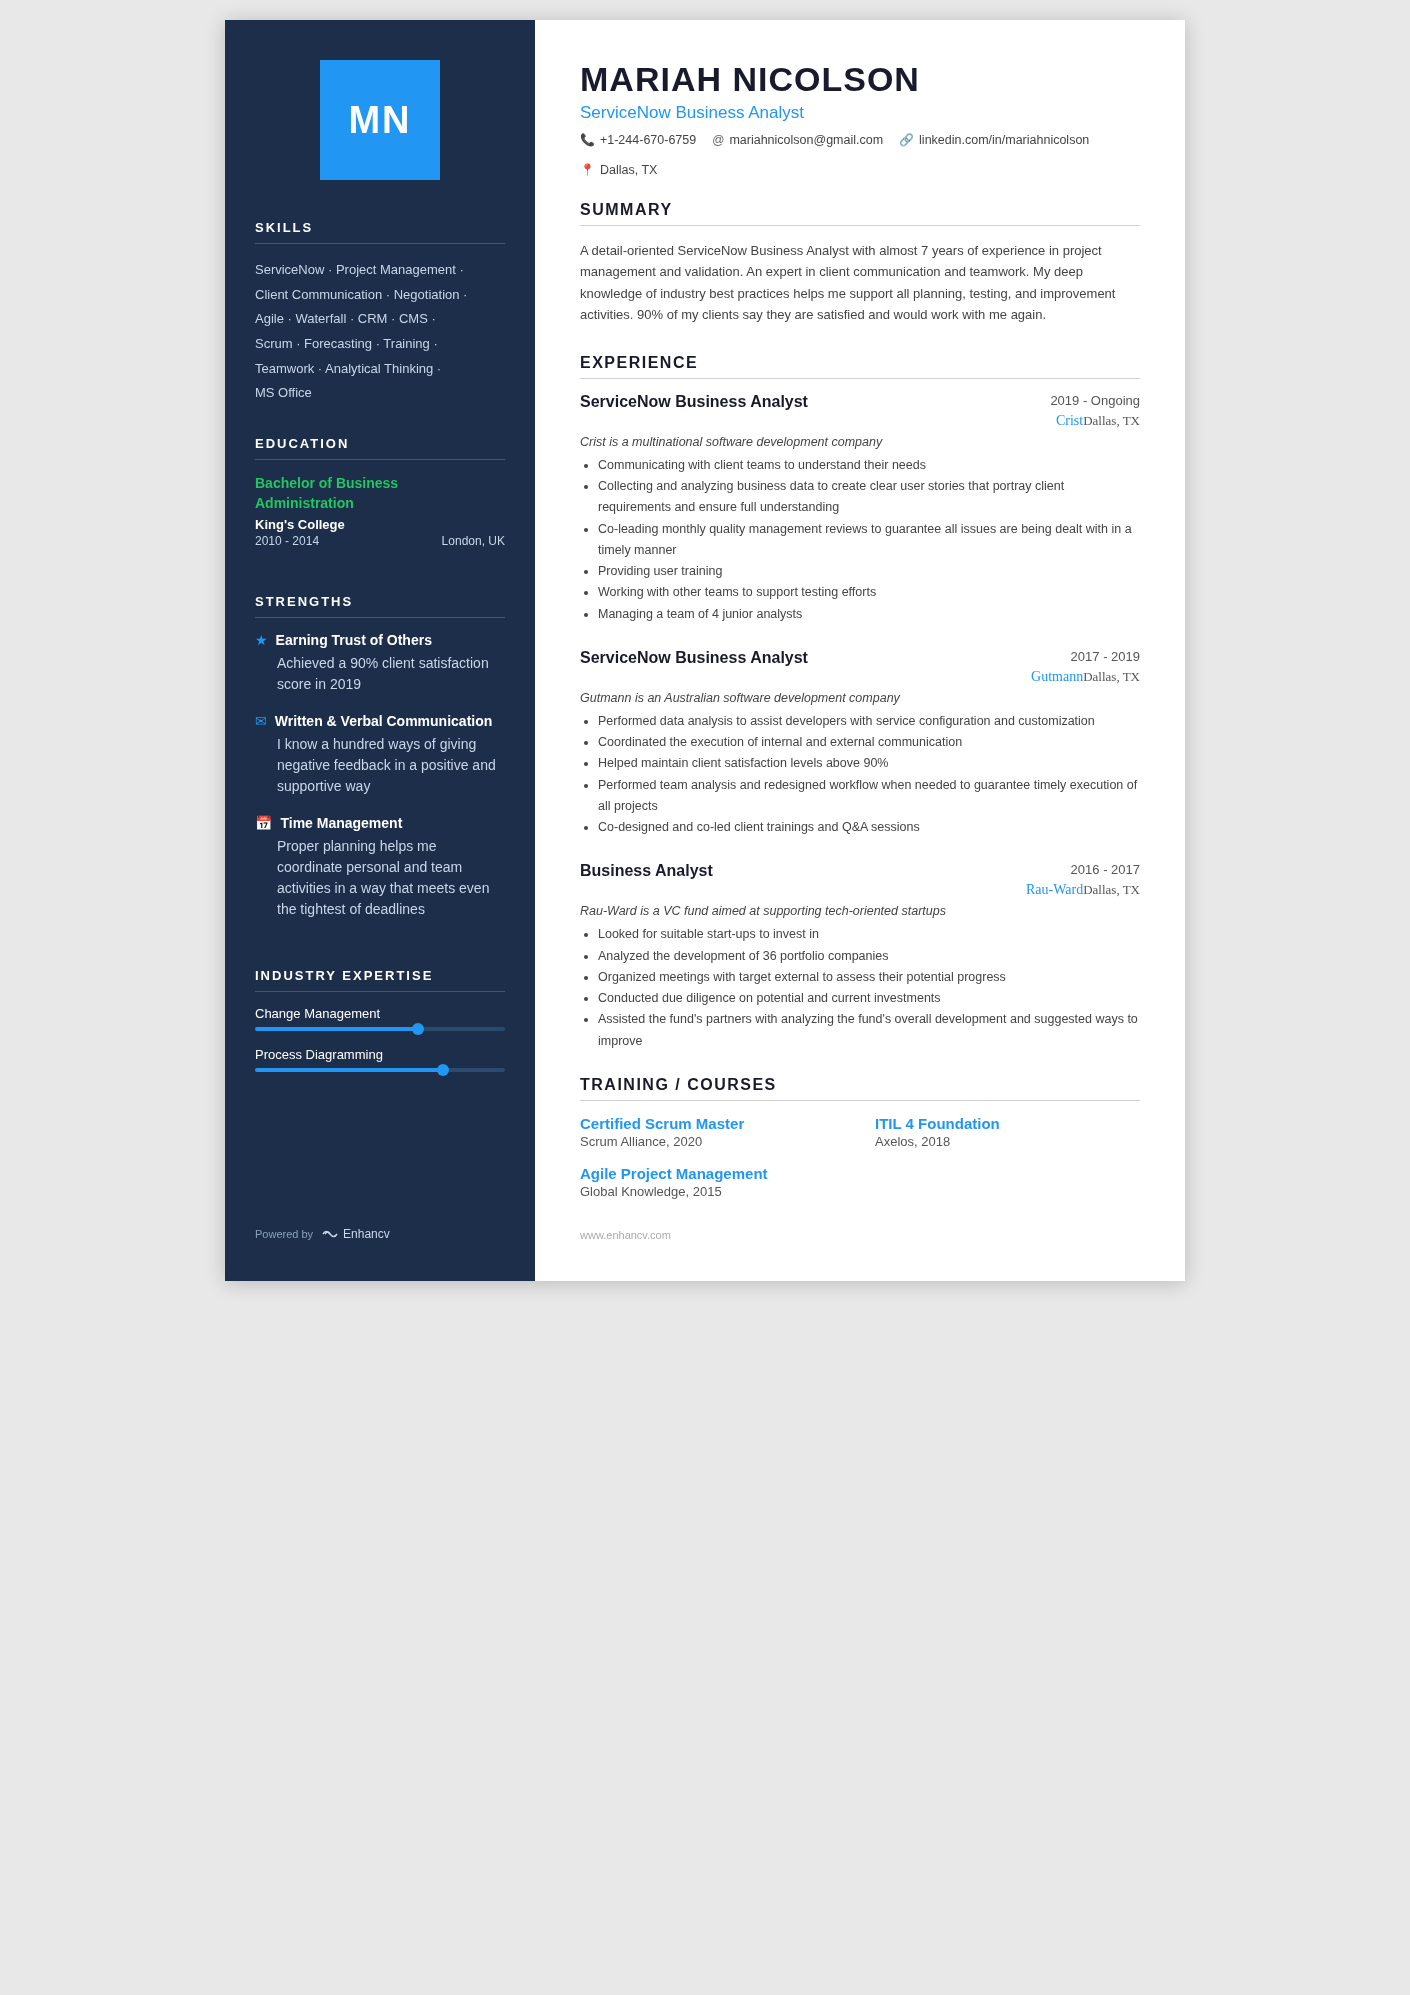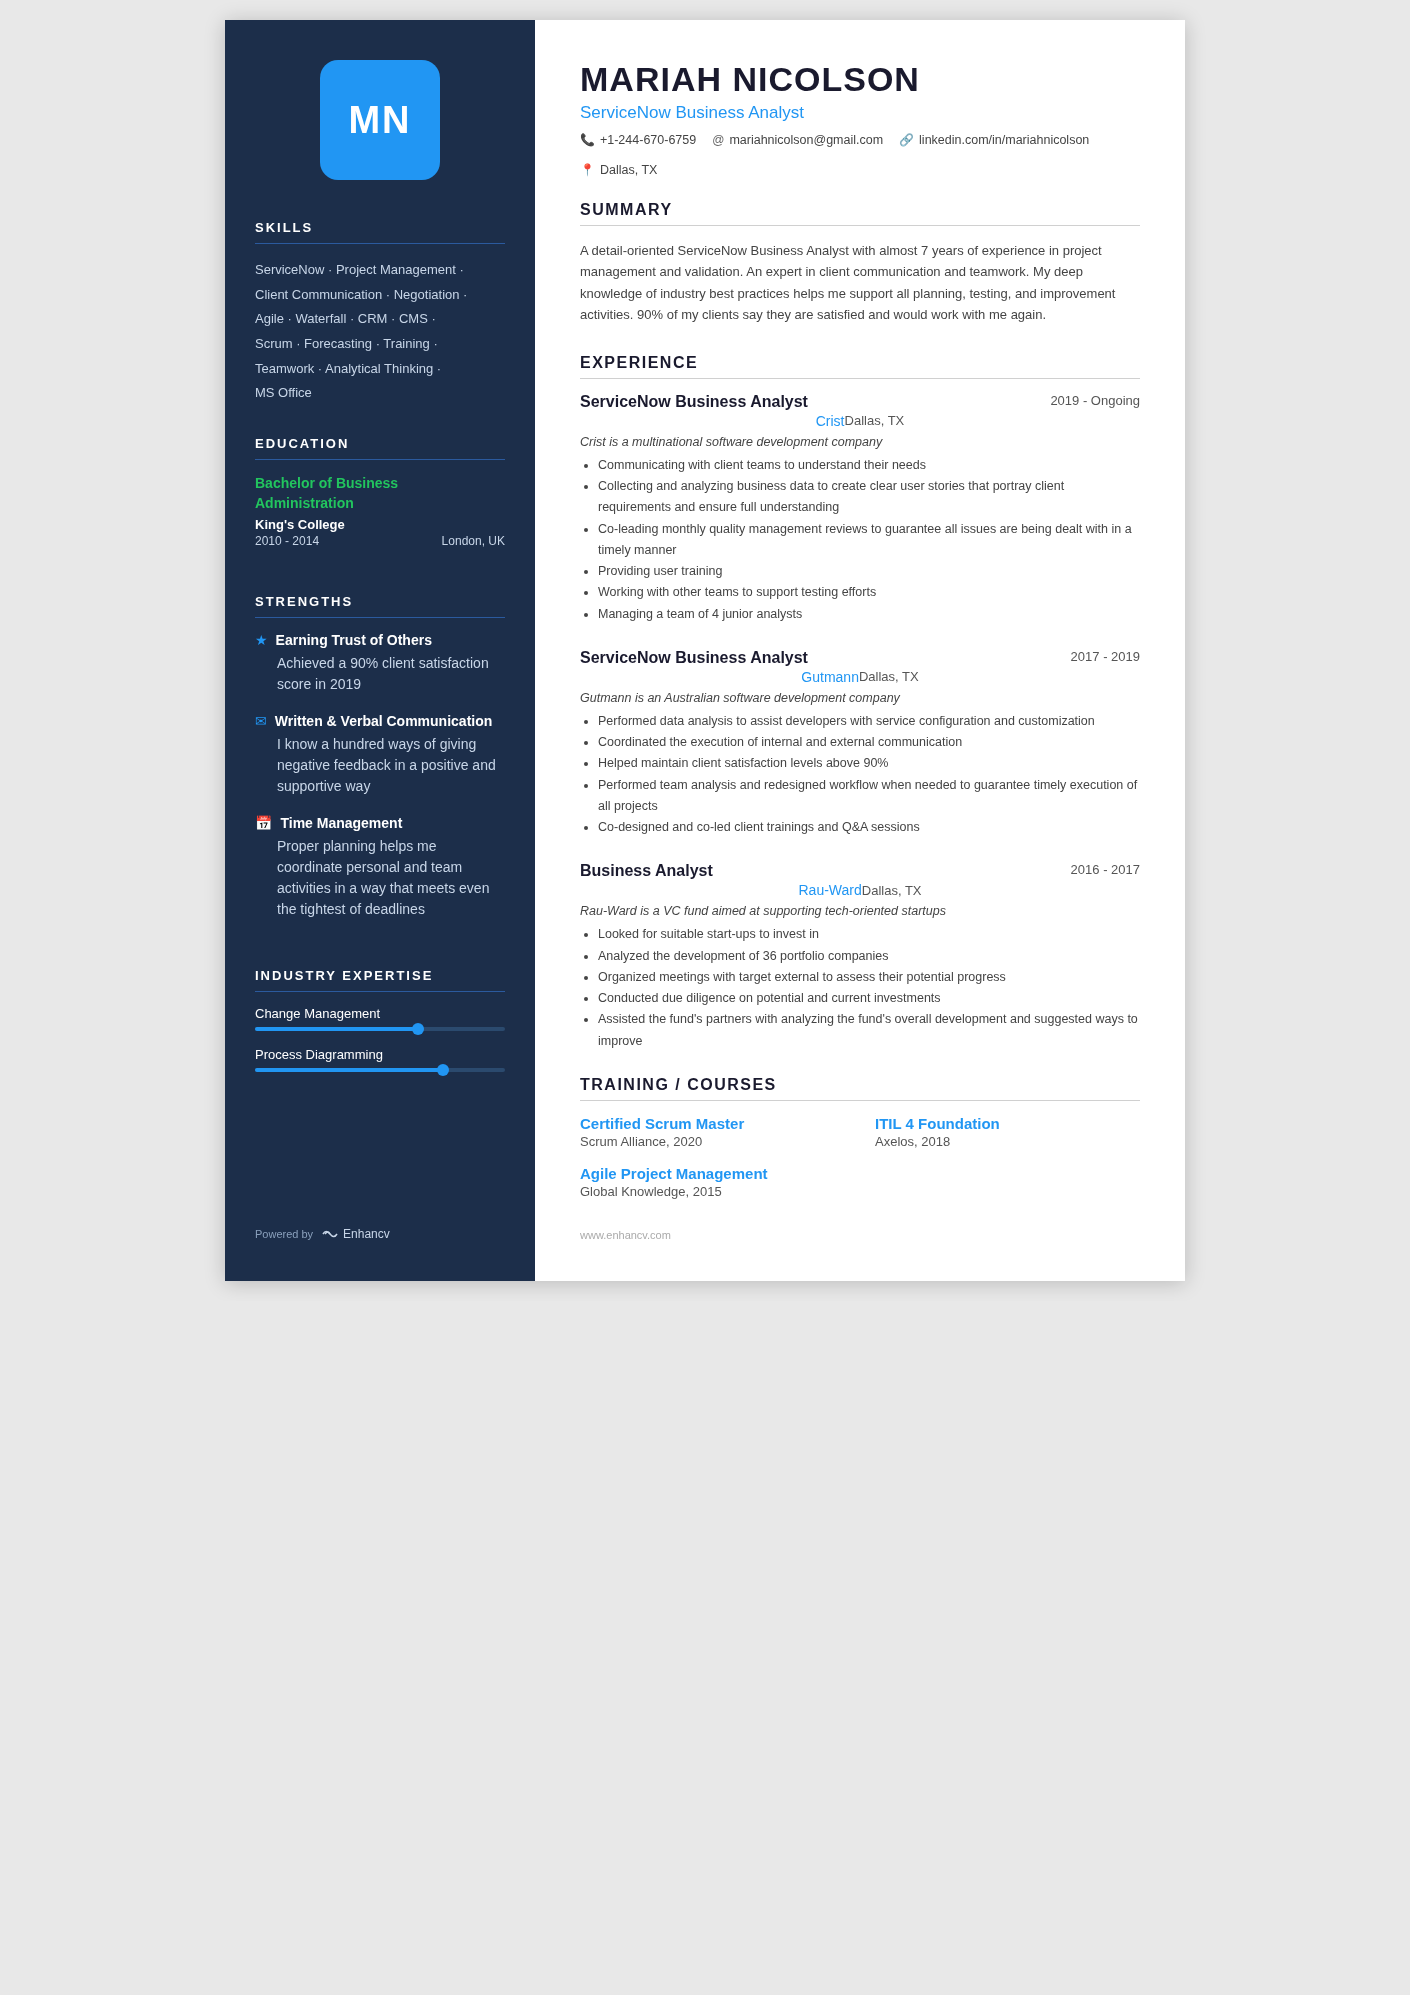--- a/index.html
+++ b/index.html
@@ -28,21 +28,20 @@
       flex-direction: column;
     }
     .avatar-box {
       width: 120px;
       height: 120px;
       background: #2196f3;
       display: flex;
       align-items: center;
       justify-content: center;
       margin: 0 auto 40px auto;
-      border-radius: 18px;
     }
     .avatar-initials {
       font-size: 38px;
       font-weight: bold;
       color: #fff;
       letter-spacing: 2px;
     }
     .sidebar-section-title {
       font-size: 13px;
       font-weight: bold;
@@ -238,23 +237,24 @@
       font-weight: bold;
       color: #1a1a2e;
     }
     .exp-dates {
       font-size: 13px;
       color: #555;
       white-space: nowrap;
     }
     .exp-company-row {
       display: flex;
-      justify-content: center;
+      justify-content: flex-end;
       align-items: center;
       margin-bottom: 6px;
+      font-family: Liberation Serif, serif;
     }
     .exp-company {
       font-size: 14px;
       color: #2196f3;
       font-weight: 500;
     }
     .exp-location {
       font-size: 13px;
       color: #555;
     }

